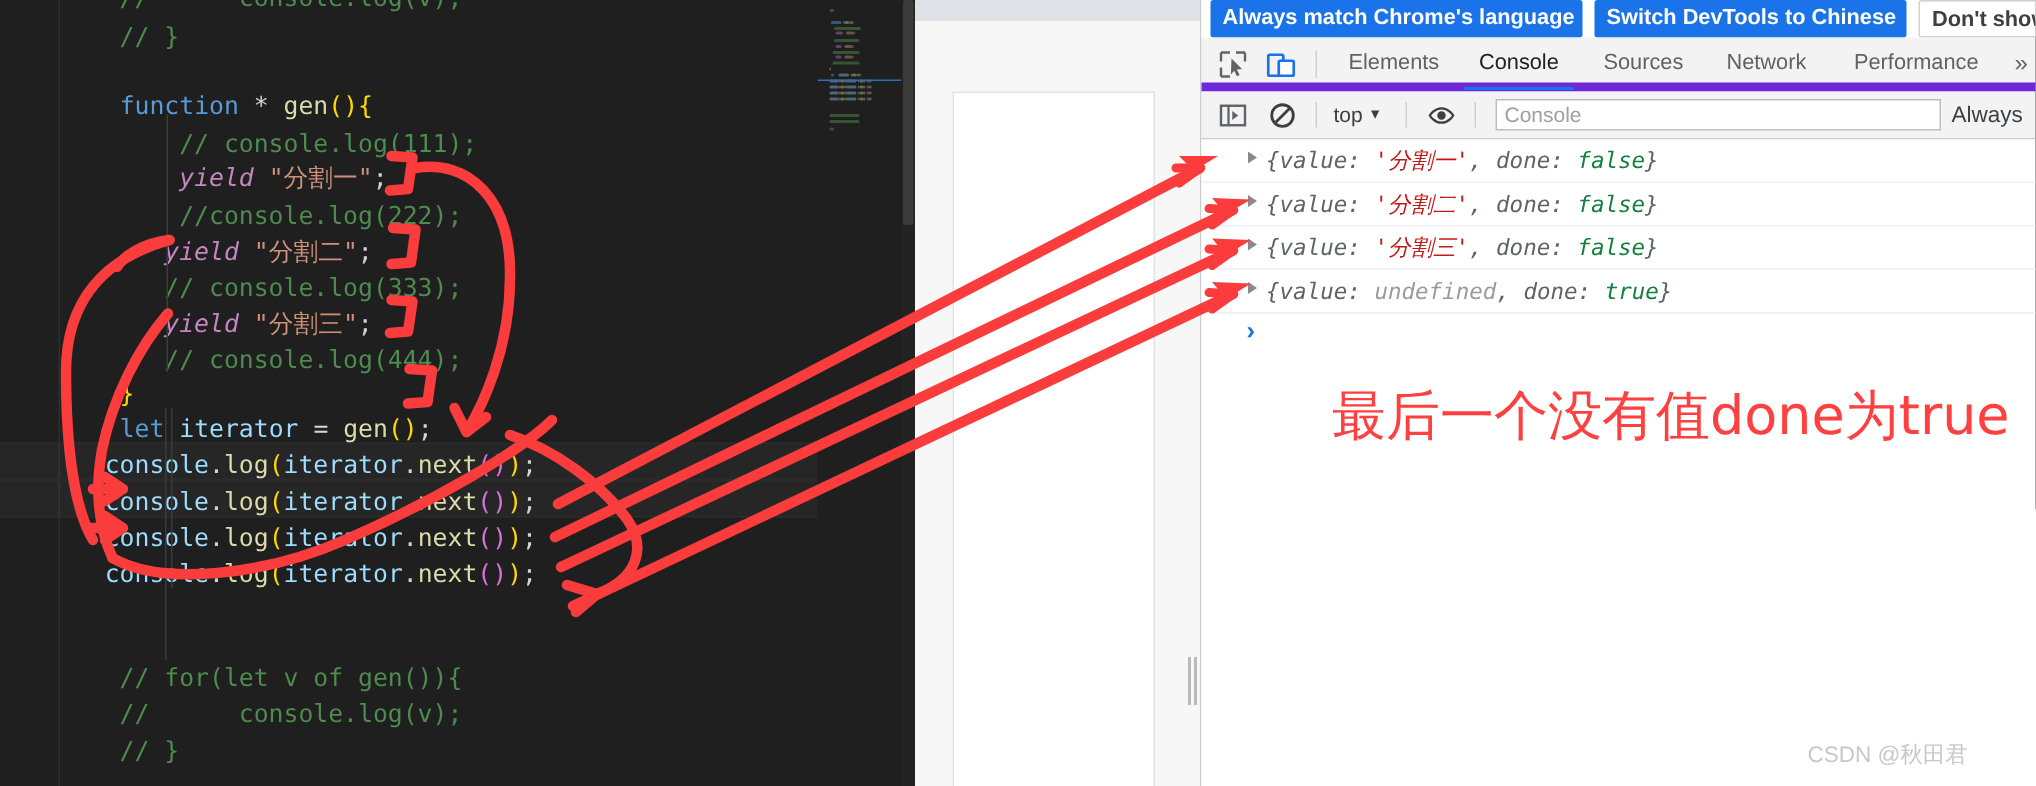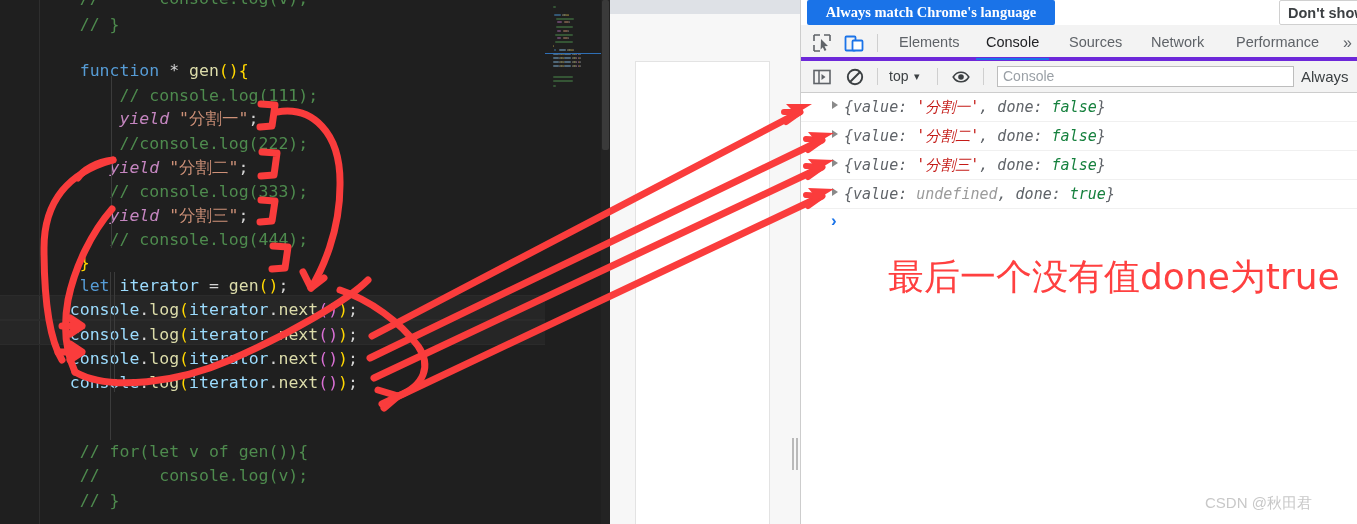--- a/index.html
+++ b/index.html
@@ -65,21 +65,21 @@
     border-left:1px solid #cdcdcd;box-sizing:border-box;
   }
   .infobar{position:absolute;left:0;top:0;width:557px;height:25px;background:#ffffff;}
   .ib-btn{
     position:absolute;top:0;height:25px;line-height:25px;
     font-size:14.5px;font-weight:bold;color:#ffffff;background:#1a73e8;
     padding:0 8px;box-sizing:border-box;border-radius:2px;white-space:nowrap;
   }
   .ib-btn.ghost{background:#ffffff;color:#3c4043;border:1px solid #d0d0d0;font-weight:bold;}
 
-  .dt-tabbar{position:absolute;left:0;top:25px;width:557px;height:36px;background:#f3f3f3;border-bottom:4px solid #6d28d9;box-sizing:border-box;}
+  .dt-tabbar{position:absolute;left:0;top:25px;width:557px;height:36px;background:#f3f3f3;border-bottom:6px solid #6d28d9;box-sizing:border-box;}
   .dt-icon{position:absolute;top:6px;width:24px;height:24px;}
   .vsep{position:absolute;top:9px;width:1px;height:18px;background:#cfcfcf;}
   .dt-tab{position:absolute;top:0;height:35px;line-height:35px;font-size:14.5px;color:#5f6368;padding:0 10px;white-space:nowrap;}
   .dt-tab.active{color:#202124;border-bottom:2px solid #1a73e8;box-sizing:border-box;}
   .dt-more{position:absolute;top:0;height:35px;line-height:35px;font-size:16px;color:#5f6368;}
 
   .dt-filterbar{position:absolute;left:0;top:61px;width:557px;height:32px;background:#f3f3f3;border-bottom:1px solid #cdcdcd;box-sizing:border-box;}
   .fb-icon{position:absolute;top:6px;width:20px;height:20px;}
   .fb-ctx{position:absolute;top:0;height:31px;line-height:31px;font-size:14px;color:#3c4043;}
   .filter-input{
@@ -220,21 +220,22 @@
     <div class="vp-card"></div>
     <div class="vp-grip">
       <i style="left:0;"></i>
         <i style="left:4px;"></i>
     </div>
   </div>
 
   <div class="devtools">
 
     <div class="infobar">
-      <div class="ib-btn" style="left:6px;width:248px;text-align:center;font-family:Liberation Serif, serif;">Always match Chrome's language</div>
+      <div class="ib-btn" style="left:6px;width:248px;text-align:center;">Always match Chrome's language</div>
+      <div class="ib-btn" style="left:262px;width:208px;text-align:center;">Switch DevTools to Chinese</div>
       <div class="ib-btn ghost" style="left:478px;width:120px;">Don't show again</div>
     </div>
 
     <div class="dt-tabbar">
       <div class="dt-icon" style="left:9px;">
         <svg viewBox="0 0 24 24" width="24" height="24">
           <path d="M4 4 h6 M4 4 v6 M20 4 h-6 M20 4 v6 M4 20 h6 M4 20 v-6" fill="none" stroke="#5f6368" stroke-width="1.6"></path>
           <path d="M11 8 L18 15 L14.5 15.3 L16.4 19 L14.6 19.9 L12.8 16.2 L10.6 18.6 Z" fill="#5f6368"></path>
         </svg>
       </div>

